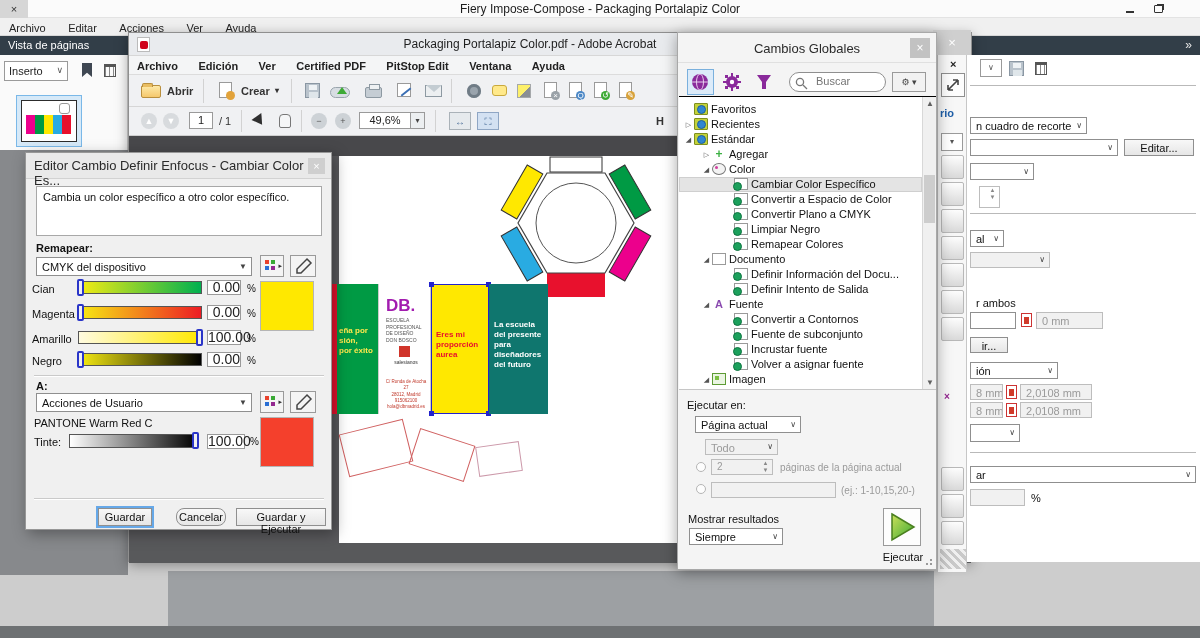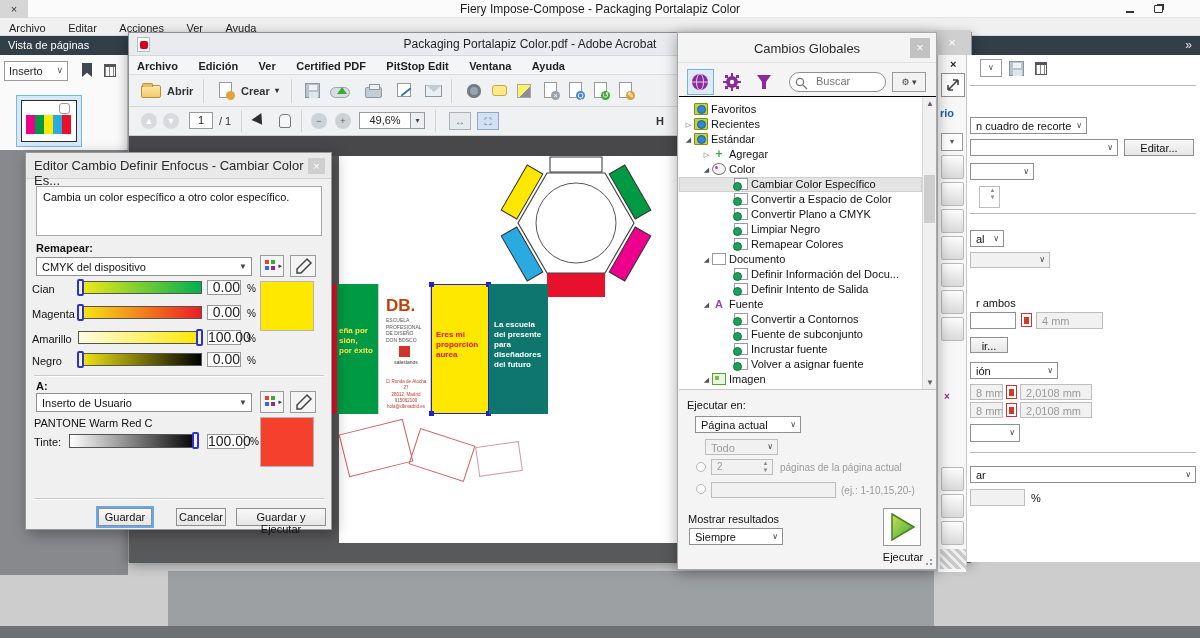--- a/index.html
+++ b/index.html
@@ -304,21 +304,21 @@
         <circle cx="87" cy="72" r="40" fill="none" stroke="#555" stroke-width="1"></circle>
       </svg>
 
       <div class="panel" style="left:202px;top:148px;width:6px;background:#E8112D;"></div>
       <div class="panel" style="left:208px;top:148px;width:41px;background:#009A44;">
         <div class="ptext" style="color:#FFE94D;left:2px;top:42px;">eña por
 sión,
 por éxito</div>
       </div>
       <div class="panel" style="left:249px;top:148px;width:53px;background:#FFFFFF;border-left:1px solid #ccc;border-right:1px solid #ccc;">
-        <div class="a" style="left:7px;top:12px;font-size:17px;font-weight:bold;color:#c2410c;">DB.</div>
+        <div class="a" style="left:7px;top:12px;font-size:17px;font-weight:bold;color:#a21caf;">DB.</div>
         <div class="a pre" style="left:7px;top:33px;font-size:5px;color:#555;line-height:1.3;">ESCUELA
 PROFESIONAL
 DE DISEÑO
 DON BOSCO</div>
         <div class="a" style="left:20px;top:62px;width:11px;height:11px;background:#d0342a;"></div>
         <div class="a" style="left:10px;top:75px;width:34px;text-align:center;font-size:5px;color:#333;">salesianos</div>
         <div class="a pre" style="left:4px;top:95px;width:46px;text-align:center;font-size:4.5px;color:#c0392b;line-height:1.4;">C/ Ronda de Atocha 27
 28012, Madrid
 915062100
 hola@dbmadrid.es</div>
@@ -393,21 +393,21 @@
 
     <div class="dd" style="left:3px;top:175px;width:34px;height:17px;">
       <span>al</span><span class="chev">∨</span>
     </div>
     <div class="dd dis" style="left:3px;top:197px;width:80px;height:16px;">
         <span class="chev">∨</span>
       </div>
     <span class="gc-lbl" style="left:9px;top:242px;">r ambos</span>
     <div class="dd" style="left:3px;top:257px;width:46px;height:17px;padding-right:4px;"></div>
     <span class="rp-pageico" style="left:54px;top:258px;"></span>
-    <div class="dd dis" style="left:69px;top:257px;width:67px;height:17px;"><span>4 mm</span></div>
+    <div class="dd dis" style="left:69px;top:257px;width:67px;height:17px;"><span>0 mm</span></div>
     <div class="btn" style="left:3px;top:282px;width:38px;height:16px;">ir...</div>
     <div class="dd" style="left:3px;top:307px;width:88px;height:17px;">
       <span>ión</span><span class="chev">∨</span>
     </div>
     <div class="dd dis" style="left:3px;top:329px;width:33px;height:16px;padding-right:4px;"><span>8 mm</span></div>
     <span class="rp-pageico" style="left:39px;top:330px;"></span>
     <div class="dd dis" style="left:53px;top:329px;width:72px;height:16px;padding-right:4px;"><span>2,0108 mm</span></div>
     <div class="dd dis" style="left:3px;top:347px;width:33px;height:16px;padding-right:4px;"><span>8 mm</span></div>
     <span class="rp-pageico" style="left:39px;top:348px;"></span>
     <div class="dd dis" style="left:53px;top:347px;width:72px;height:16px;padding-right:4px;"><span>2,0108 mm</span></div>
@@ -580,21 +580,21 @@
         <span class="thumb" style="left:-2px;"></span>
       </div>
     <div class="valbox" style="left:181px;top:199px;">0.00</div>
     <span class="pct" style="left:221px;top:202px;">%</span>
 
     <div class="swatch" style="left:234px;top:128px;background:#FFE800;"></div>
     <div class="sep" style="left:8px;top:222px;width:290px;"></div>
 
     <span class="blbl" style="left:10px;top:227px;">A:</span>
     <div class="dd" style="left:10px;top:240px;width:216px;height:19px;padding-top:3px;">
-      <span>Inserto de Usuario</span><span class="chev">▼</span>
+      <span>Acciones de Usuario</span><span class="chev">▼</span>
     </div>
     <div class="sqbtn" style="left:234px;top:238px;width:24px;height:22px;">
       <span class="dots">
           <i style="left:0;top:0;background:#e8412c;"></i>
           <i style="left:6px;top:0;background:#3aa935;"></i>
           <i style="left:0;top:6px;background:#2a6fd4;"></i>
           <i style="left:6px;top:6px;background:#93278F;"></i>
         </span>
       <span style="position:absolute;right:1px;top:6px;font-size:7px;color:#333;">▸</span>
     </div>
@@ -608,17 +608,17 @@
     <span class="chrow-lbl" style="left:8px;top:283px;">Tinte:</span>
     <div class="track" style="left:43px;top:281px;width:129px;height:14px;background:linear-gradient(to right,#ffffff,#000);">
         <span class="thumb" style="right:-2px;"></span>
       </div>
     <div class="valbox" style="left:181px;top:281px;width:38px;">100.00</div>
     <span class="pct" style="left:224px;top:283px;">%</span>
     <div class="swatch" style="left:234px;top:264px;background:#F4402C;"></div>
 
     <div class="sep" style="left:8px;top:345px;width:290px;"></div>
     <div class="btn focus" style="left:72px;top:355px;width:54px;height:18px;">Guardar</div>
-    <div class="btn" style="left:150px;top:355px;width:50px;height:18px;">Cancelar</div>
+    <div class="btn" style="left:150px;top:355px;width:50px;height:18px;border-radius:8px;">Cancelar</div>
     <div class="btn" style="left:210px;top:355px;width:90px;height:18px;">Guardar y Ejecutar</div>
   </div>
 
 </div>
 
 </body></html>

